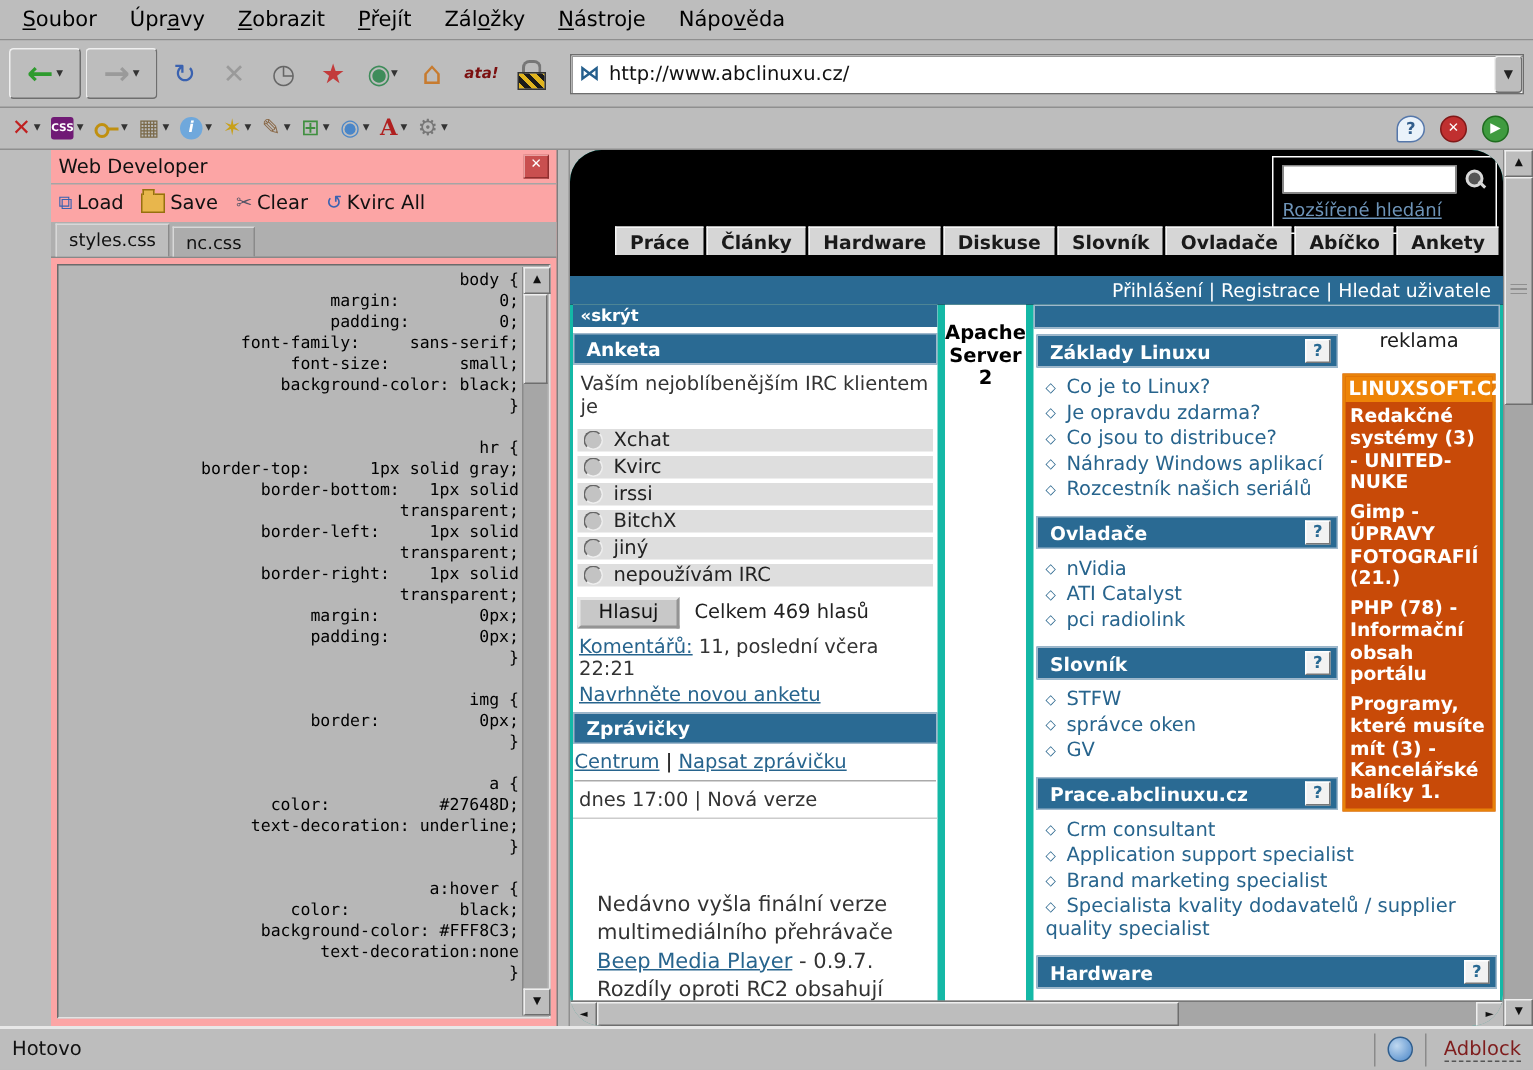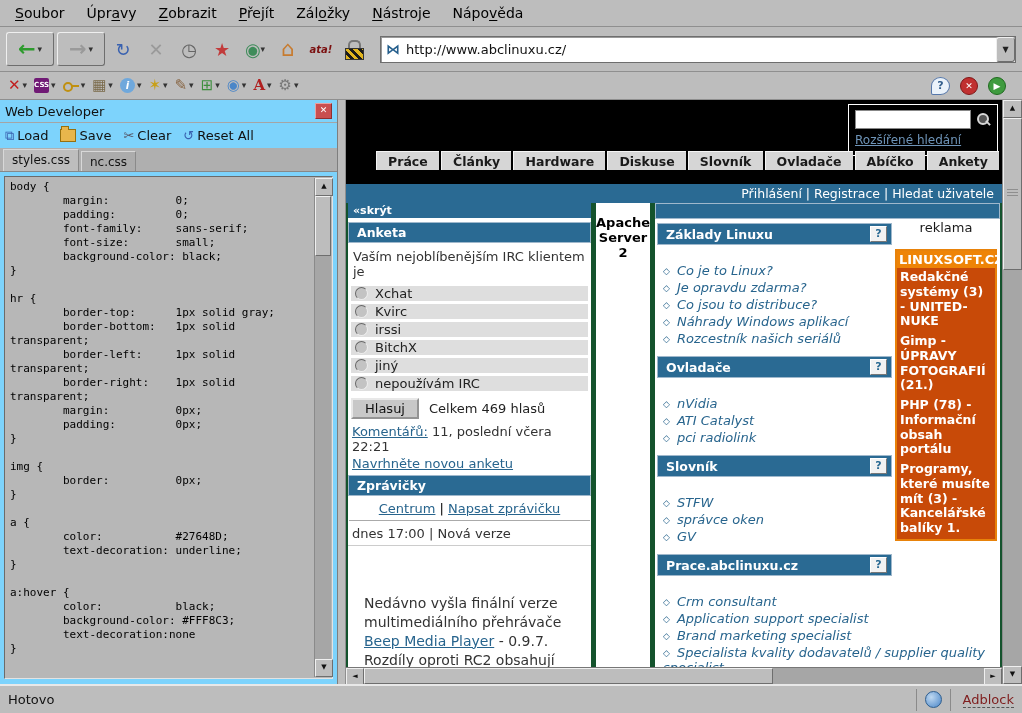--- a/index.html
+++ b/index.html
@@ -37,42 +37,42 @@
   .dev-right{margin-left:auto;display:flex;align-items:center;gap:10px;padding-right:8px;}
   .bubble{width:17px;height:16px;border-radius:50% 50% 50% 2px;background:#EAF2FA;border:1px solid #5577AA;color:#335E8C;font:bold 11px/15px "DejaVu Sans",sans-serif;text-align:center;}
   .circ{width:16px;height:16px;border-radius:50%;color:#fff;font:bold 9px/16px "DejaVu Sans",sans-serif;text-align:center;}
   .circ.red-c{background:#C03030;border:1px solid #801818;}
   .circ.green-c{background:#3F9B3F;border:1px solid #1F6B1F;}
 
   
   .main{flex:1;display:flex;min-height:0;}
 
   
-  .sidebar{width:337px;flex:0 0 auto;background:#7dd3fc;border-right:1px solid #7E7E7E;display:flex;flex-direction:column;min-height:0;}
+  .sidebar{width:337px;flex:0 0 auto;background:#fca5a5;border-right:1px solid #7E7E7E;display:flex;flex-direction:column;min-height:0;margin-left:34px;}
   .sb-header{height:22px;display:flex;align-items:center;padding:0 5px;font-size:13px;color:#111;border-bottom:1px solid #A5A5A5;}
   .sb-title{flex:1;}
   .sb-close{width:15px;height:14px;background:#C94F4F;border:1px solid #8F2F2F;border-top-color:#E8A0A0;border-left-color:#E8A0A0;color:#FFF;font:bold 9px/13px "DejaVu Sans",sans-serif;text-align:center;}
   .sb-toolbar{height:25px;display:flex;align-items:center;gap:12px;padding:0 5px;font-size:13px;color:#111;}
   .sb-btn{display:flex;align-items:center;gap:3px;}
   .sb-ic{font-size:13px;}
   .folder-icon{width:14px;height:11px;background:#E8B64C;border:1px solid #96700F;position:relative;display:inline-block;}
   .folder-icon::before{content:"";position:absolute;left:0;top:-4px;width:6px;height:3px;background:#E8B64C;border:1px solid #96700F;border-bottom:none;}
   .sb-tabs{height:23px;background:#AFAFAF;display:flex;align-items:flex-end;padding-left:3px;gap:2px;border-bottom:1px solid #888;}
   .sb-tab{font-size:12px;color:#111;padding:3px 8px 2px;background:#ACACAC;border:1px solid #8A8A8A;border-bottom:none;border-top-color:#D8D8D8;border-left-color:#D8D8D8;}
   .sb-tab.active{background:#BDBDBD;padding-bottom:4px;}
   .sb-editor{flex:1;margin:4px 4px 5px;border:1px solid #7E7E7E;border-top-color:#6B6B6B;border-left-color:#6B6B6B;border-right-color:#E3E3E3;border-bottom-color:#E3E3E3;background:#B7B7B7;position:relative;min-height:0;}
   .sb-editor pre{position:absolute;left:5px;top:3px;right:20px;bottom:3px;margin:0;overflow:hidden;
-      font:11px/14px "DejaVu Sans Mono","Liberation Mono",monospace;color:#000;white-space:pre;}
+      font:11px/14px "DejaVu Sans Mono","Liberation Mono",monospace;color:#000;white-space:pre;text-align:right;}
   .vscroll-mini{position:absolute;top:1px;right:1px;bottom:1px;width:16px;background:#A6A6A6;border-left:1px solid #8A8A8A;display:flex;flex-direction:column;}
   .scr-btn{height:16px;width:16px;background:#BDBDBD;border:1px solid #6E6E6E;border-top-color:#EFEFEF;border-left-color:#EFEFEF;font-size:7px;color:#111;text-align:center;line-height:14px;flex:0 0 auto;}
   .scr-thumb{background:#BDBDBD;border:1px solid #6E6E6E;border-top-color:#EFEFEF;border-left-color:#EFEFEF;}
   .splitter{width:7px;background:#BDBDBD;border-right:1px solid #8F8F8F;flex:0 0 auto;}
 
   
-  .viewport{flex:1;position:relative;background:#14532d;min-width:0;overflow:hidden;}
+  .viewport{flex:1;position:relative;background:#14b8a6;min-width:0;overflow:hidden;border-radius:21px;}
 
   
   .site-header{position:absolute;top:0;left:0;right:0;height:103px;background:#000;}
   .search-box{position:absolute;top:4px;right:4px;width:150px;height:52px;border:1px solid #FFF;padding:5px 6px 4px;box-sizing:border-box;}
   .search-row{display:flex;align-items:center;gap:4px;}
   .search-input{width:116px;height:19px;background:#FFF;border:1px solid #888;font-size:12px;box-sizing:border-box;}
   .mag{width:16px;height:16px;position:relative;display:inline-block;}
   .mag::before{content:"";position:absolute;left:2px;top:1px;width:8px;height:8px;border:2px solid #D8D8D8;border-radius:50%;background:#555;}
   .mag::after{content:"";position:absolute;left:10px;top:10px;width:6px;height:2px;background:#D8D8D8;transform:rotate(45deg);}
   .adv-search{display:inline-block;margin-top:4px;font-size:12px;color:#6E94B8;text-decoration:underline;}
@@ -87,29 +87,29 @@
   .sec-header{background:#2A6A93;color:#FFF;font-size:12.5px;font-weight:bold;padding:2px 4px 2px 8px;display:flex;align-items:center;border:1px solid #9FB8CC;}
   .sec-header .sp{flex:1;}
   .help-btn{width:15px;height:14px;background:#F2F2F2;border:1px solid #777;border-top-color:#FFF;border-left-color:#FFF;color:#2A6A93;font:bold 11px/13px "DejaVu Sans",sans-serif;text-align:center;}
   .poll-q{font-size:13px;color:#333;padding:6px 5px 4px;}
   .poll-row{height:20px;background:#DEDEDE;margin:3px 3px 0;display:flex;align-items:center;padding-left:4px;font-size:13px;color:#222;}
   .radio{width:11px;height:11px;border-radius:50%;background:#C3C3C3;border:1px solid #666;border-bottom-color:#EEE;border-right-color:#EEE;margin-right:7px;flex:0 0 auto;}
   .vote-row{display:flex;align-items:center;margin:7px 3px 4px;font-size:13px;color:#222;}
   .vote-btn{background:#C8C8C8;border:2px outset #E8E8E8;padding:1px 12px;font-size:13px;color:#111;margin-right:10px;}
   .a{color:#27648D;text-decoration:underline;}
   .line{font-size:13px;color:#333;padding:1px 4px;}
-  .news-links{text-align:center;font-size:13px;padding:5px 0 4px;border-bottom:1px solid #AAA;margin:0 1px;}
+  .news-links{text-align:left;font-size:13px;padding:5px 0 4px;border-bottom:1px solid #AAA;margin:0 1px;}
   .news-meta{font-size:13px;color:#333;padding:5px 4px 4px;border-bottom:1px solid #CCC;}
   .news-body{font-size:14px;color:#333;padding:4px 16px;line-height:1.35;margin-top:44px;}
   .col-mid{width:54px;flex:0 0 auto;background:#FFF;text-align:center;font-weight:bold;font-size:13px;color:#000;padding-top:12px;box-sizing:border-box;}
   .col-right{flex:1;background:#FFF;position:relative;overflow:hidden;}
   .top-strip{height:14px;background:#2A6A93;border:1px solid #9FB8CC;margin-bottom:4px;}
   .sec{margin:0 2px 7px;}
   .sec.narrow{margin-right:108px;}
-  .sec-links{padding:17px 0 2px 6px;font-style:italic;}
+  .sec-links{padding:5px 0 2px 6px;}
   .sec-link{font-size:13px;color:#27648D;padding:1px 0;}
   .sec-link .b{font-size:9px;margin-right:7px;vertical-align:1px;}
   .sec-prace .sec-header{margin-right:106px;}
   .ad-col{position:absolute;top:17px;right:3px;width:102px;z-index:5;background:#FFF;}
   .ad-label{text-align:center;font-size:13px;color:#1A1A1A;margin-bottom:14px;}
   .ad-box{border:2px solid #E8820A;background:#C84A08;}
   .ad-title{background:#EE8407;color:#FFF;font-weight:bold;font-size:13px;padding:1px 2px;}
   .ad-line{color:#FFF;font-weight:bold;font-size:12.5px;line-height:1.18;padding:2px 3px 3px;}
 
   
@@ -255,21 +255,21 @@
         <span class="sb-btn">
             <span class="folder-icon"></span>
             <span>Save</span>
           </span>
         <span class="sb-btn">
             <span class="sb-ic" style="color:#556">✂</span>
             <span>Clear</span>
           </span>
         <span class="sb-btn">
             <span class="sb-ic" style="color:#3A62B0">↺</span>
-            <span>Reset All</span>
+            <span>Kvirc All</span>
           </span>
       </div>
       <div class="sb-tabs">
         <span class="sb-tab active">styles.css</span>
         <span class="sb-tab">nc.css</span>
       </div>
       <div class="sb-editor">
         <pre>body {
         margin:          0;
         padding:         0;

